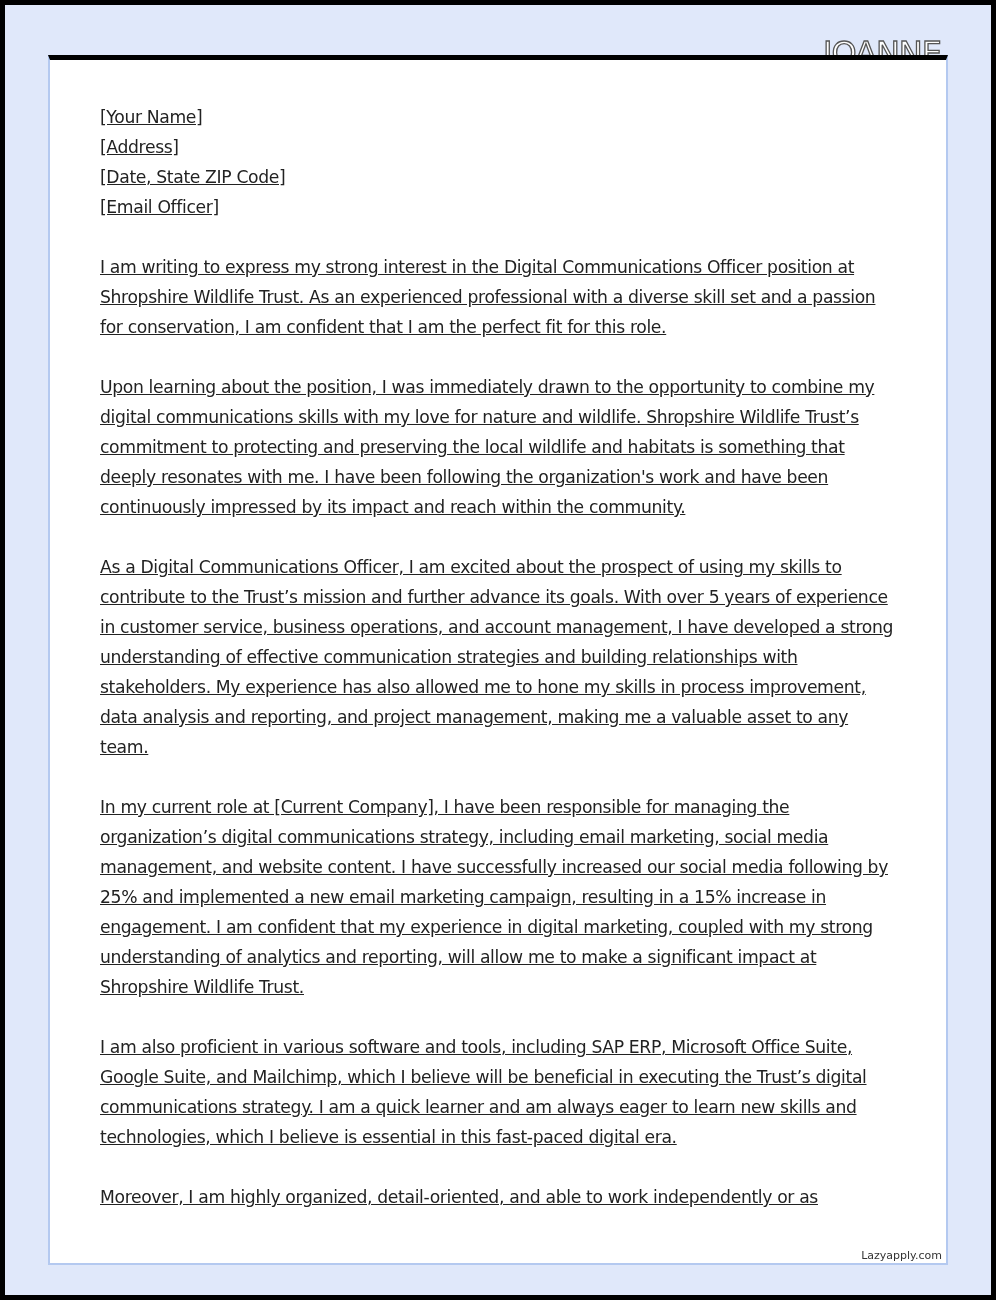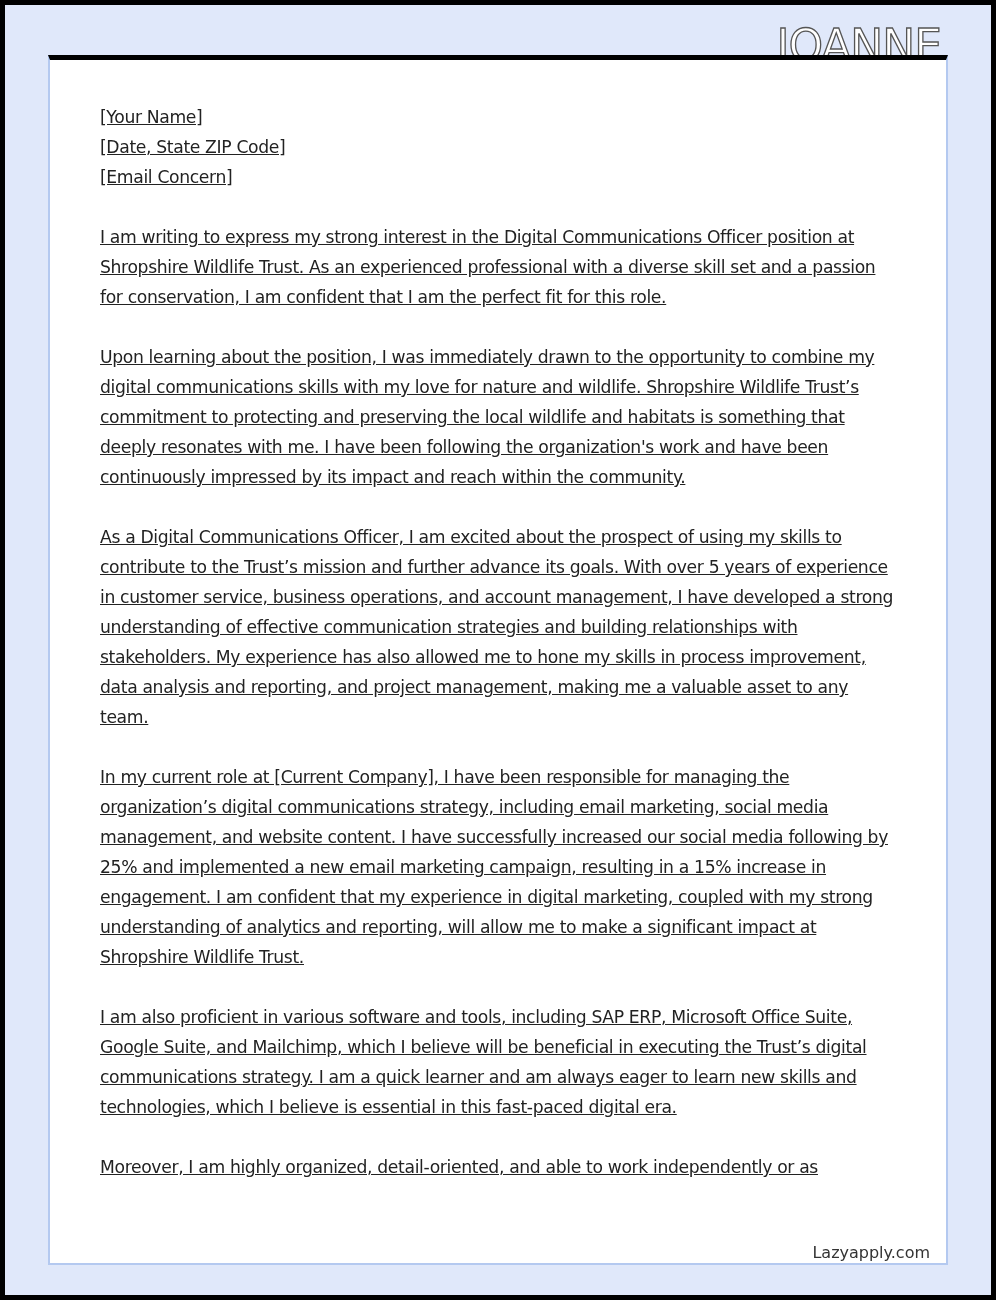--- a/index.html
+++ b/index.html
@@ -6,38 +6,38 @@
   body {
     width: 996px; height: 1300px; overflow: hidden; position: relative;
     background: #000;
     font-family: "DejaVu Sans", sans-serif;
   }
   .frame {
     position: absolute; left: 5px; top: 5px; width: 986px; height: 1290px;
     background: #e0e8fa; overflow: hidden;
   }
   .brand {
-    position: absolute; right: 50px; top: 19px;
+    position: absolute; right: 50px; top: 26px;
     font-family: "DejaVu Sans", sans-serif;
-    font-size: 44px; line-height: 44px; letter-spacing: -1px;
+    font-size: 32px; line-height: 44px; letter-spacing: -1px;
     color: #fff;
     -webkit-text-stroke: 1.3px #555;
     font-weight: normal;
   }
   .card {
     position: absolute; left: 43px; top: 50px; width: 896px; height: 1203px;
     background: #fff;
     border-top: 5px solid #000;
     border-left: 2px solid #b4c9f0;
     border-right: 2px solid #b4c9f0;
     border-bottom: 2px solid #b4c9f0;
   }
   .watermark {
-    position: absolute; right: 16px; bottom: 1px;
-    font-size: 16px; color: #333;
+    position: absolute; right: 4px; bottom: 1px;
+    font-size: 11px; color: #333;
   }
   .letter {
     position: absolute; left: 95px; top: 97px; width: 800px;
     font-family: "DejaVu Sans", sans-serif;
     font-size: 17.2px; line-height: 30px; color: #222;
     letter-spacing: -0.35px;
   }
   .letter p { margin: 0 0 30px 0; text-decoration: underline; }
   .letter .addr-line { display: block; }
 </style>
@@ -47,22 +47,23 @@
 <div class="frame">
   <div class="brand">JOANNE</div>
 
   <div class="card">
     <div class="watermark">Lazyapply.com</div>
   </div>
 
   <div class="letter">
     <p>
       <span class="addr-line">[Your Name]</span>
+      <span class="addr-line">[Address]</span>
       <span class="addr-line">[Date, State ZIP Code]</span>
-      <span class="addr-line">[Email Concern]</span>
+      <span class="addr-line">[Email Officer]</span>
     </p>
     <p>I am writing to express my strong interest in the Digital Communications Officer position at Shropshire Wildlife Trust. As an experienced professional with a diverse skill set and a passion for conservation, I am confident that I am the perfect fit for this role.</p>
     <p>Upon learning about the position, I was immediately drawn to the opportunity to combine my digital communications skills with my love for nature and wildlife. Shropshire Wildlife Trust’s commitment to protecting and preserving the local wildlife and habitats is something that deeply resonates with me. I have been following the organization's work and have been continuously impressed by its impact and reach within the community.</p>
     <p>As a Digital Communications Officer, I am excited about the prospect of using my skills to contribute to the Trust’s mission and further advance its goals. With over 5 years of experience in customer service, business operations, and account management, I have developed a strong understanding of effective communication strategies and building relationships with stakeholders. My experience has also allowed me to hone my skills in process improvement, data analysis and reporting, and project management, making me a valuable asset to any team.</p>
     <p>In my current role at [Current Company], I have been responsible for managing the organization’s digital communications strategy, including email marketing, social media management, and website content. I have successfully increased our social media following by 25% and implemented a new email marketing campaign, resulting in a 15% increase in engagement. I am confident that my experience in digital marketing, coupled with my strong understanding of analytics and reporting, will allow me to make a significant impact at Shropshire Wildlife Trust.</p>
     <p>I am also proficient in various software and tools, including SAP ERP, Microsoft Office Suite, Google Suite, and Mailchimp, which I believe will be beneficial in executing the Trust’s digital communications strategy. I am a quick learner and am always eager to learn new skills and technologies, which I believe is essential in this fast-paced digital era.</p>
     <p>Moreover, I am highly organized, detail-oriented, and able to work independently or as</p>
   </div>
 </div>
 

